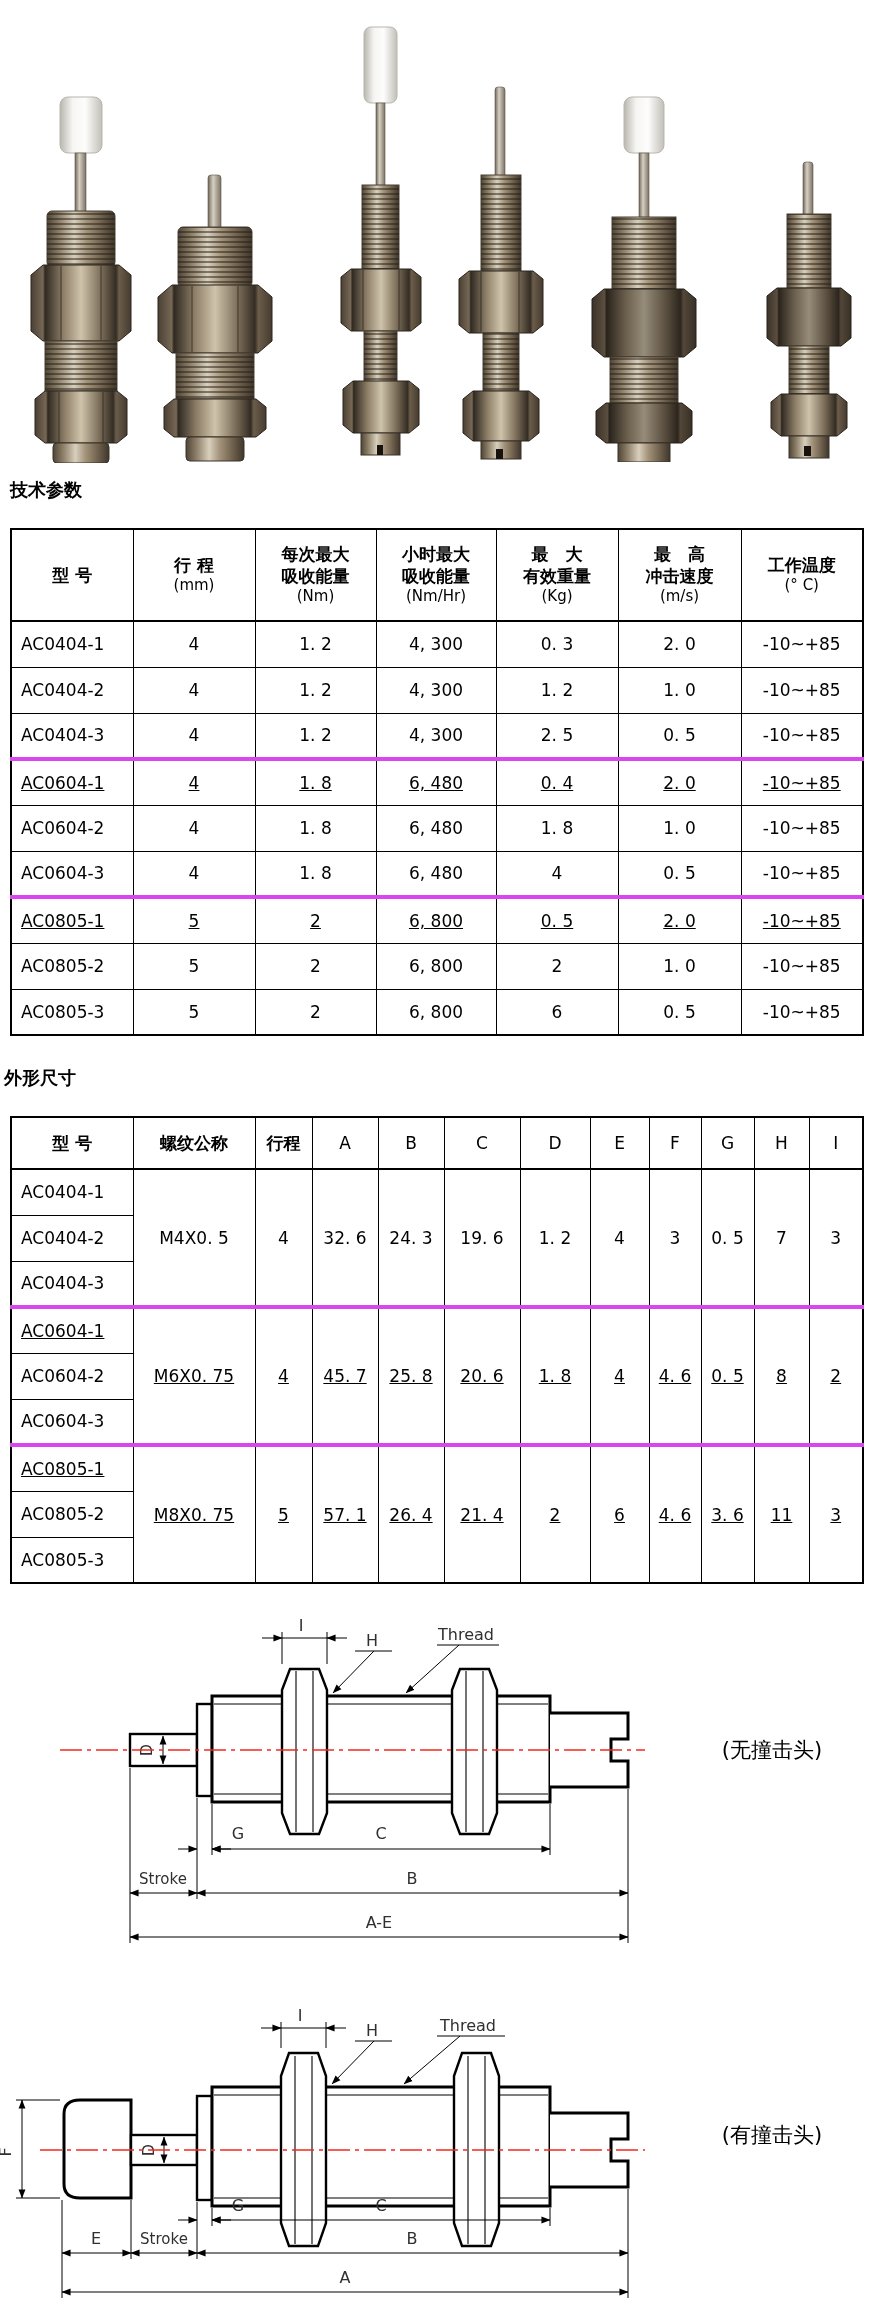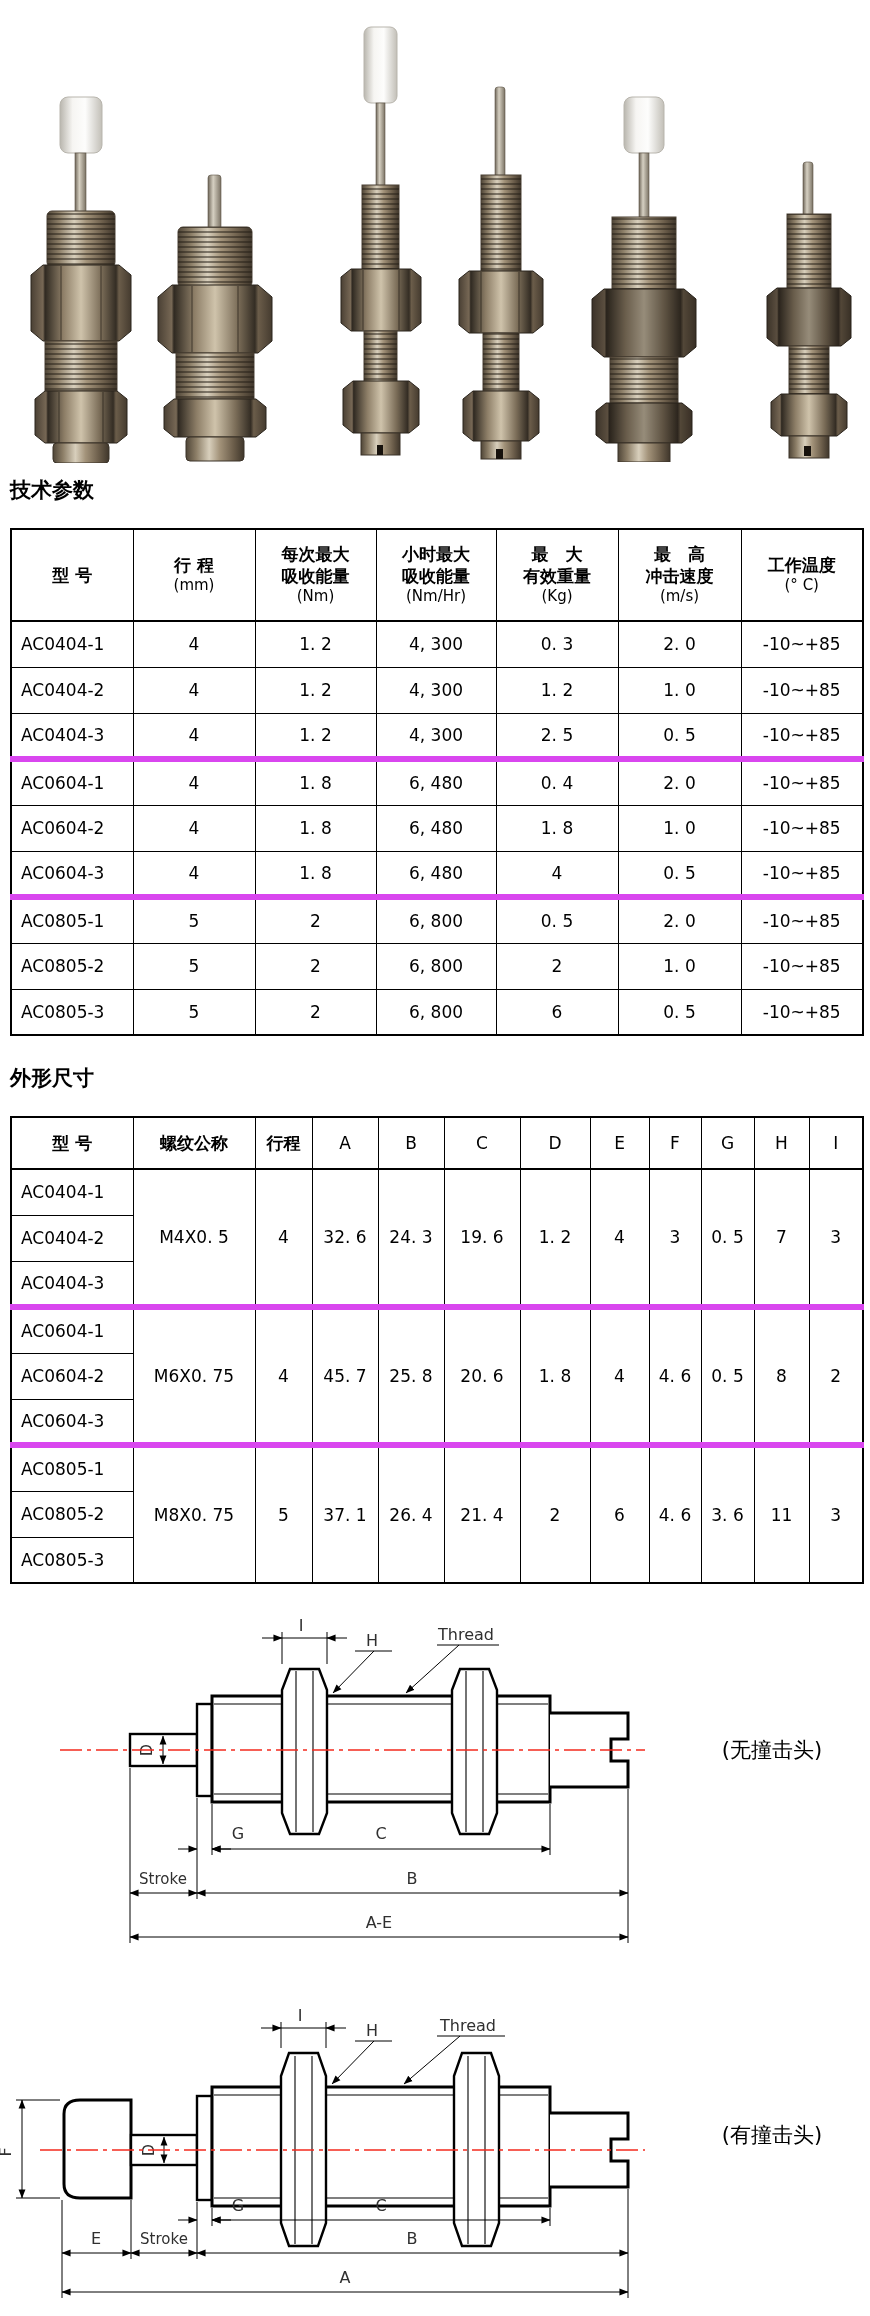--- a/index.html
+++ b/index.html
@@ -4,29 +4,29 @@
 <style>
   html,body{margin:0;padding:0;background:#ffffff;}
   body{width:870px;font-family:"DejaVu Sans","Liberation Sans",sans-serif;color:#000;}
   .page{width:870px;overflow:hidden;background:#fff;}
 
   
   .photos{position:relative;height:470px;background:#fff;}
   .photos svg.product{position:absolute;}
 
   
-  .sec-title{font-size:21px;font-weight:bold;margin:8px 0 26px 10px;line-height:24px;}
-  .sec-title.second{margin:30px 0 26px 10px;}
+  .sec-title{font-size:18px;font-weight:bold;margin:8px 0 26px 10px;line-height:24px;}
+  .sec-title.second{margin:30px 0 26px 4px;}
 
   
   table{border-collapse:collapse;table-layout:fixed;width:852px;margin-left:10px;
         border:2px solid #000;font-size:17px;}
   td,th{border:1px solid #000;text-align:center;padding:0;overflow:hidden;}
   thead th{border-bottom:2px solid #000;font-weight:bold;}
-  tr.grp td{border-top:6px solid #d946ef;}
+  tr.grp td{border-top:4px solid #d946ef;text-decoration:underline;}
   table.tech thead tr{height:92px;}
   table.tech tbody tr{height:46px;}
   table.tech td:first-child{text-align:left;padding-left:9px;}
   table.dims thead tr{height:52px;}
   table.dims tbody tr{height:46px;}
   table.dims td.model{text-align:left;padding-left:9px;}
   .hstack{display:flex;flex-direction:column;justify-content:center;align-items:center;
           height:100%;line-height:1.3;}
   .hstack .unit{font-weight:normal;font-size:15px;}
   th.lt{font-weight:normal;font-size:17px;}
@@ -409,21 +409,21 @@
           <td class="model">AC0604-2</td>
         </tr>
       <tr>
           <td class="model">AC0604-3</td>
         </tr>
 
       <tr class="grp">
         <td class="model">AC0805-1</td>
         <td rowspan="3">M8X0. 75</td>
         <td rowspan="3">5</td>
-        <td rowspan="3">37. 1</td>
+        <td rowspan="3">57. 1</td>
         <td rowspan="3">26. 4</td>
         <td rowspan="3">21. 4</td>
         <td rowspan="3">2</td>
         <td rowspan="3">6</td>
         <td rowspan="3">4. 6</td>
         <td rowspan="3">3. 6</td>
         <td rowspan="3">11</td>
         <td rowspan="3">3</td>
       </tr>
       <tr>

